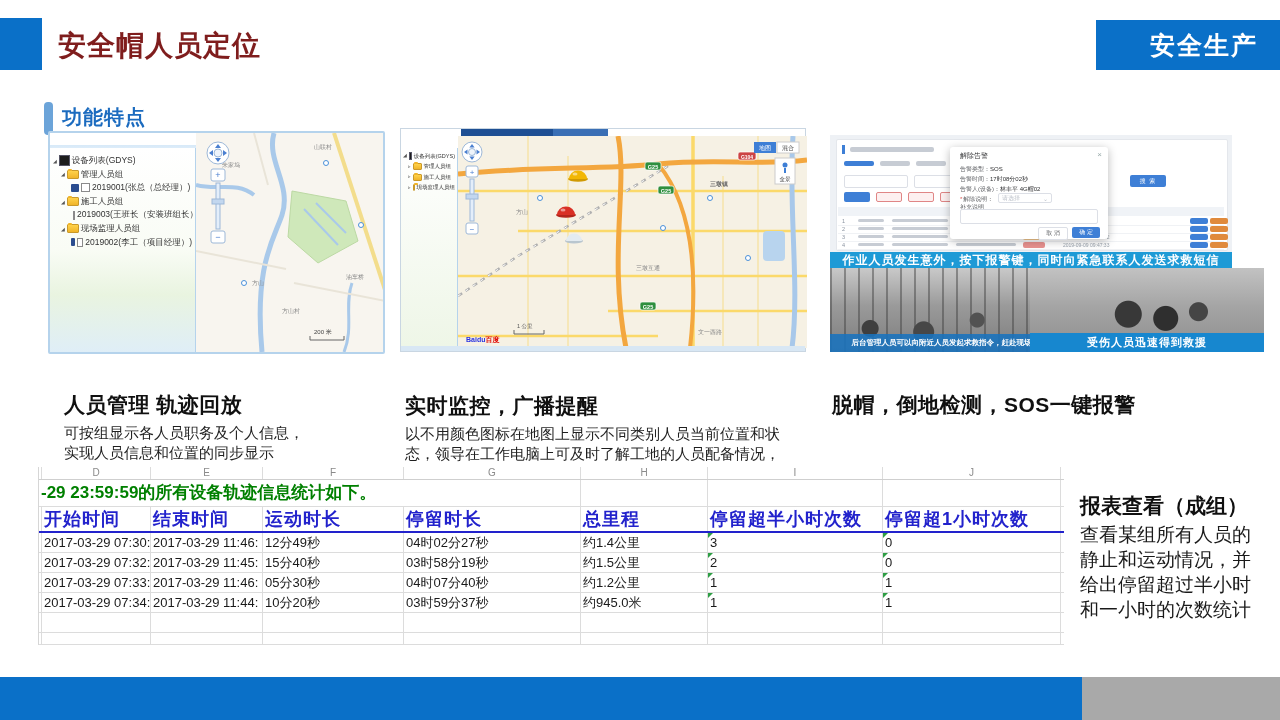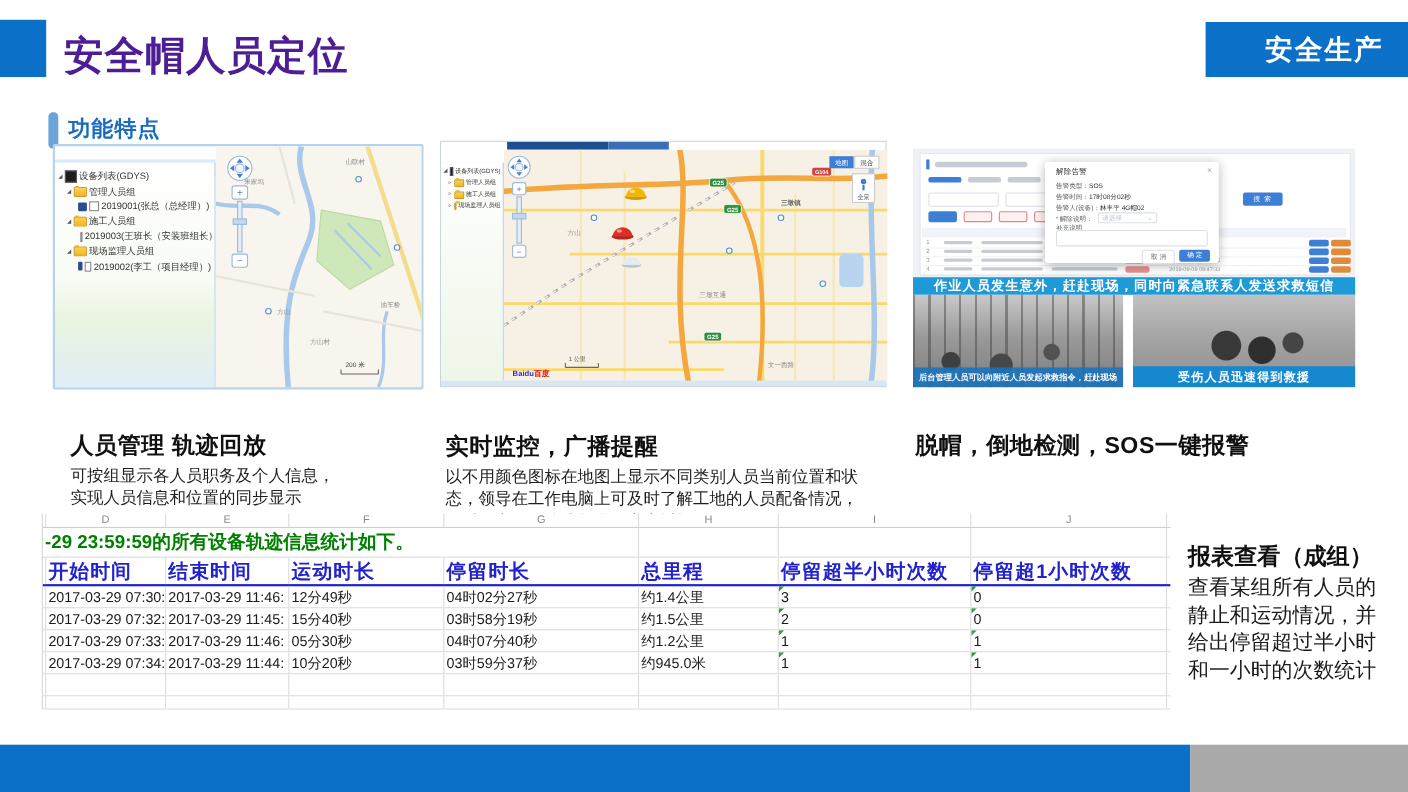--- a/index.html
+++ b/index.html
@@ -2,21 +2,21 @@
 <html><head>
 <meta charset="utf-8">
 <style>
   html,body{margin:0;padding:0;}
   body{width:1280px;height:720px;position:relative;background:#fff;overflow:hidden;
        font-family:"Liberation Sans","DejaVu Sans",sans-serif;}
   .abs{position:absolute;}
 
   
   #top-square{left:0;top:18px;width:42px;height:52px;background:#0a70c8;}
-  #page-title{left:58px;top:27px;font-size:36px;font-weight:bold;color:#4c1d95;letter-spacing:1px;}
+  #page-title{left:58px;top:27px;font-size:28px;font-weight:bold;color:#7f1d1d;letter-spacing:1px;}
   #top-badge{left:1096px;top:20px;width:184px;height:50px;background:#0a70c8;color:#fff;
              font-size:25px;font-weight:bold;display:flex;align-items:center;
              justify-content:flex-end;padding-right:22px;box-sizing:border-box;letter-spacing:2px;}
   #feature-bar{left:44px;top:102px;width:9px;height:33px;background:#6ca4d9;border-radius:4px;}
   #feature-heading{left:62px;top:104px;font-size:20px;font-weight:bold;color:#1b6bbf;letter-spacing:1px;}
 
   
   .shot{background:#fff;box-sizing:border-box;}
   #shot1{left:48px;top:131px;width:337px;height:223px;border:2px solid #b5d3ec;border-radius:2px;}
   #shot2{left:400px;top:128px;width:406px;height:224px;border:1px solid #c9d6e2;}
@@ -80,21 +80,21 @@
            color:#bfc4cc;display:flex;align-items:center;justify-content:space-between;padding:0 3px;box-sizing:border-box;}
   .mtextarea{position:absolute;left:10px;top:62px;width:138px;height:15px;border:1px solid #dcdfe6;border-radius:2px;background:#fff;box-sizing:border-box;}
   .mbtn{position:absolute;top:80px;height:11px;padding:0 7px;font-size:6px;border-radius:2px;display:flex;align-items:center;}
   .mbtn.cancel{right:40px;border:1px solid #dcdfe6;background:#fff;color:#606266;}
   .mbtn.ok{right:8px;background:#3e7fd6;color:#fff;}
   .star{color:#d9534f;margin-right:1px;}
 
   #banner3{position:absolute;left:0;top:117px;width:402px;height:16px;background:#1e9ad6;color:#fff;
            font-size:12px;font-weight:bold;display:flex;align-items:center;justify-content:center;
            letter-spacing:1px;white-space:nowrap;}
-  .photo{position:absolute;top:133px;height:84px;overflow:hidden;}
+  .photo{position:absolute;top:133px;height:84px;overflow:hidden;padding-left:32px;}
   #photo-left{left:0;width:191px;
       background:radial-gradient(circle at 18% 72%, #3f3f3f 0 8px, rgba(0,0,0,0) 9px),
                  radial-gradient(circle at 42% 76%, #474747 0 10px, rgba(0,0,0,0) 11px),
                  radial-gradient(circle at 66% 62%, #525252 0 7px, rgba(0,0,0,0) 8px),
                  repeating-linear-gradient(90deg, rgba(60,60,60,.45) 0 2px, rgba(0,0,0,0) 2px 14px),
                  linear-gradient(180deg,#c9c9c9,#9a9a9a 45%,#7d7d7d);}
   #photo-right{left:200px;width:202px;
       background:radial-gradient(circle at 42% 55%, #383838 0 13px, rgba(0,0,0,0) 14px),
                  radial-gradient(circle at 58% 60%, #2f2f2f 0 12px, rgba(0,0,0,0) 13px),
                  radial-gradient(circle at 72% 52%, #454545 0 9px, rgba(0,0,0,0) 10px),
@@ -431,21 +431,21 @@
       <div class="mselect">
         <span>请选择</span>
           <span>⌄</span>
       </div>
       <div class="mfield" style="top:56px;">补充说明</div>
       <div class="mtextarea"></div>
       <div class="mbtn cancel">取 消</div>
       <div class="mbtn ok">确 定</div>
     </div>
   </div>
-  <div id="banner3">作业人员发生意外，赶赴现场，同时向紧急联系人发送求救短信</div>
+  <div id="banner3">作业人员发生意外，按下报警键，同时向紧急联系人发送求救短信</div>
   <div class="photo" id="photo-left">
     <div class="caption">后台管理人员可以向附近人员发起求救指令，赶赴现场</div>
   </div>
   <div class="photo" id="photo-right">
     <div class="caption">受伤人员迅速得到救援</div>
   </div>
 </div>
 
 <div class="abs feat" id="feat1">
   <h3>人员管理 轨迹回放</h3>

